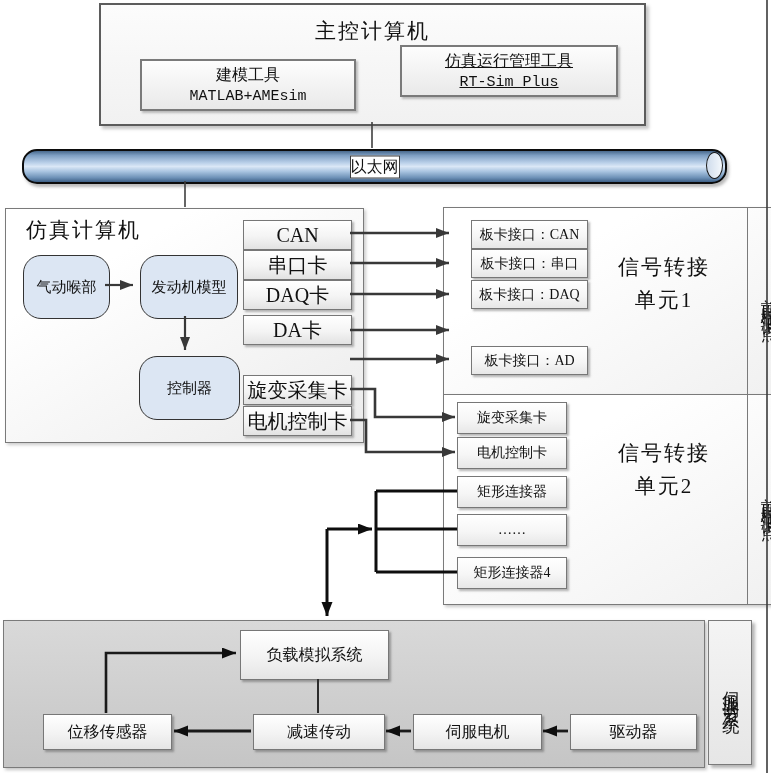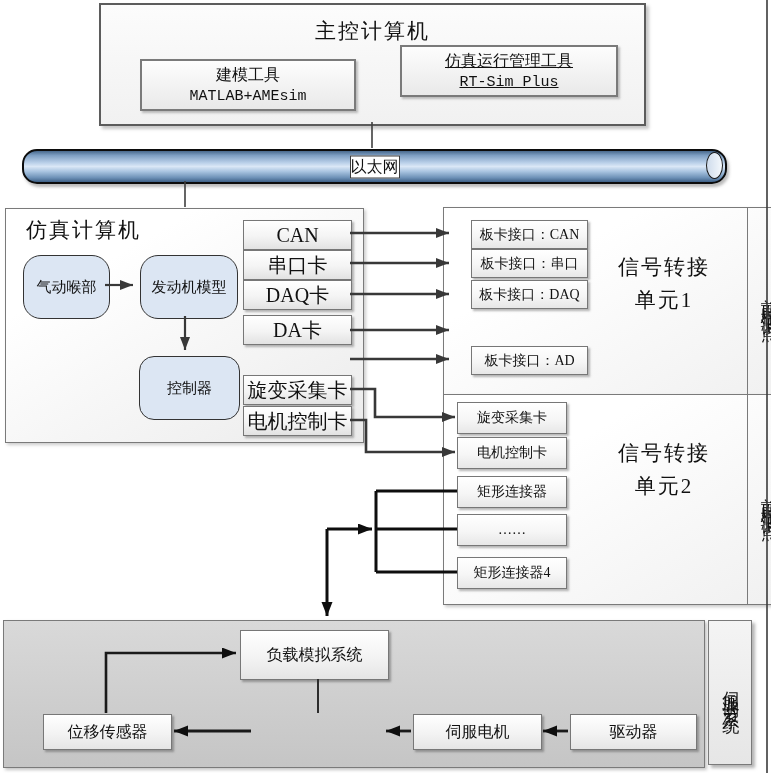--- a/index.html
+++ b/index.html
@@ -28,21 +28,21 @@
   .pipelabel{left:50%;top:50%;transform:translate(-50%,-50%);background:#fff;border:1px solid #3c3c3c;
     padding:0 0;font-size:16px;white-space:nowrap;}
 
   
   .simbox{left:5px;top:208px;width:357px;height:233px;border:1.4px solid #7a7a7a;
     background:linear-gradient(150deg,#ffffff 25%,#ebebeb 100%);box-shadow:2px 2px 3px rgba(130,130,130,.4);}
   .simtitle{left:20px;top:7px;font-size:21px;letter-spacing:2px;}
   .node{background:#dce6f3;border:1.4px solid #333;border-radius:18px;font-size:15px;}
   .nthroat{left:17px;top:46px;width:85px;height:62px;}
   .nengine{left:134px;top:46px;width:96px;height:62px;}
-  .nctrl{left:133px;top:147px;width:99px;height:62px;border-radius:15px;}
+  .nctrl{left:133px;top:147px;width:99px;height:62px;}
 
   
   .cardcol{left:243px;top:220px;width:107px;height:214px;}
   .cardrow{position:absolute;left:0;width:107px;height:28px;border:1px solid #777;
     background:linear-gradient(180deg,#ffffff 0%,#f4f4f4 55%,#e2e2e2 100%);
     box-shadow:2px 2px 2px rgba(110,110,110,.5);font-size:20px;}
 
   
   .unitbox{border:1.3px solid #7a7a7a;background:linear-gradient(150deg,#ffffff 30%,#f0f0f0 100%);
     box-shadow:2px 2px 3px rgba(120,120,120,.4);padding-left:40px;}
@@ -136,20 +136,21 @@
   </div>
   <div class="port p2 ctr" style="top:402px">旋变采集卡</div>
   <div class="port p2 ctr" style="top:437px">电机控制卡</div>
   <div class="port p2 ctr" style="top:476px">矩形连接器</div>
   <div class="port p2 ctr" style="top:514px">……</div>
   <div class="port p2 ctr" style="top:557px">矩形连接器4</div>
 
   <div class="abs servobox"></div>
   <div class="abs snode sload ctr">负载模拟系统</div>
   <div class="abs snode ssensor ctr">位移传感器</div>
+  <div class="abs snode sreducer ctr">减速传动</div>
   <div class="abs snode smotor ctr">伺服电机</div>
   <div class="abs snode sdriver ctr">驱动器</div>
   <div class="abs servoside">
     <span class="vtext">伺服调节系统</span>
   </div>
 
   <svg class="overlay" width="771" height="773" viewBox="0 0 771 773">
     <defs>
       <marker id="arrD" markerUnits="userSpaceOnUse" markerWidth="14" markerHeight="11" refX="13" refY="5" orient="auto">
         <path d="M0,0 L13,5 L0,10 Z" fill="#383838"></path>

